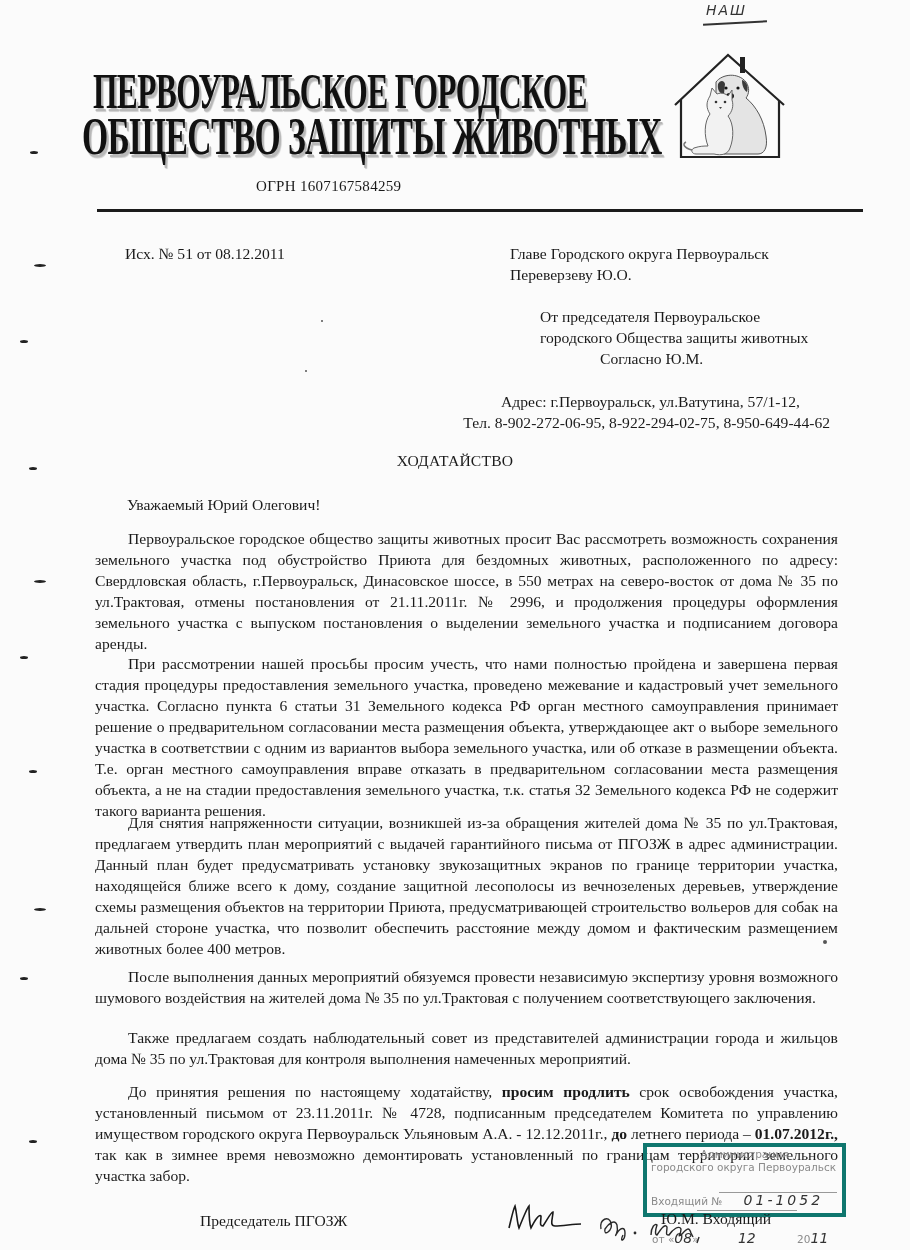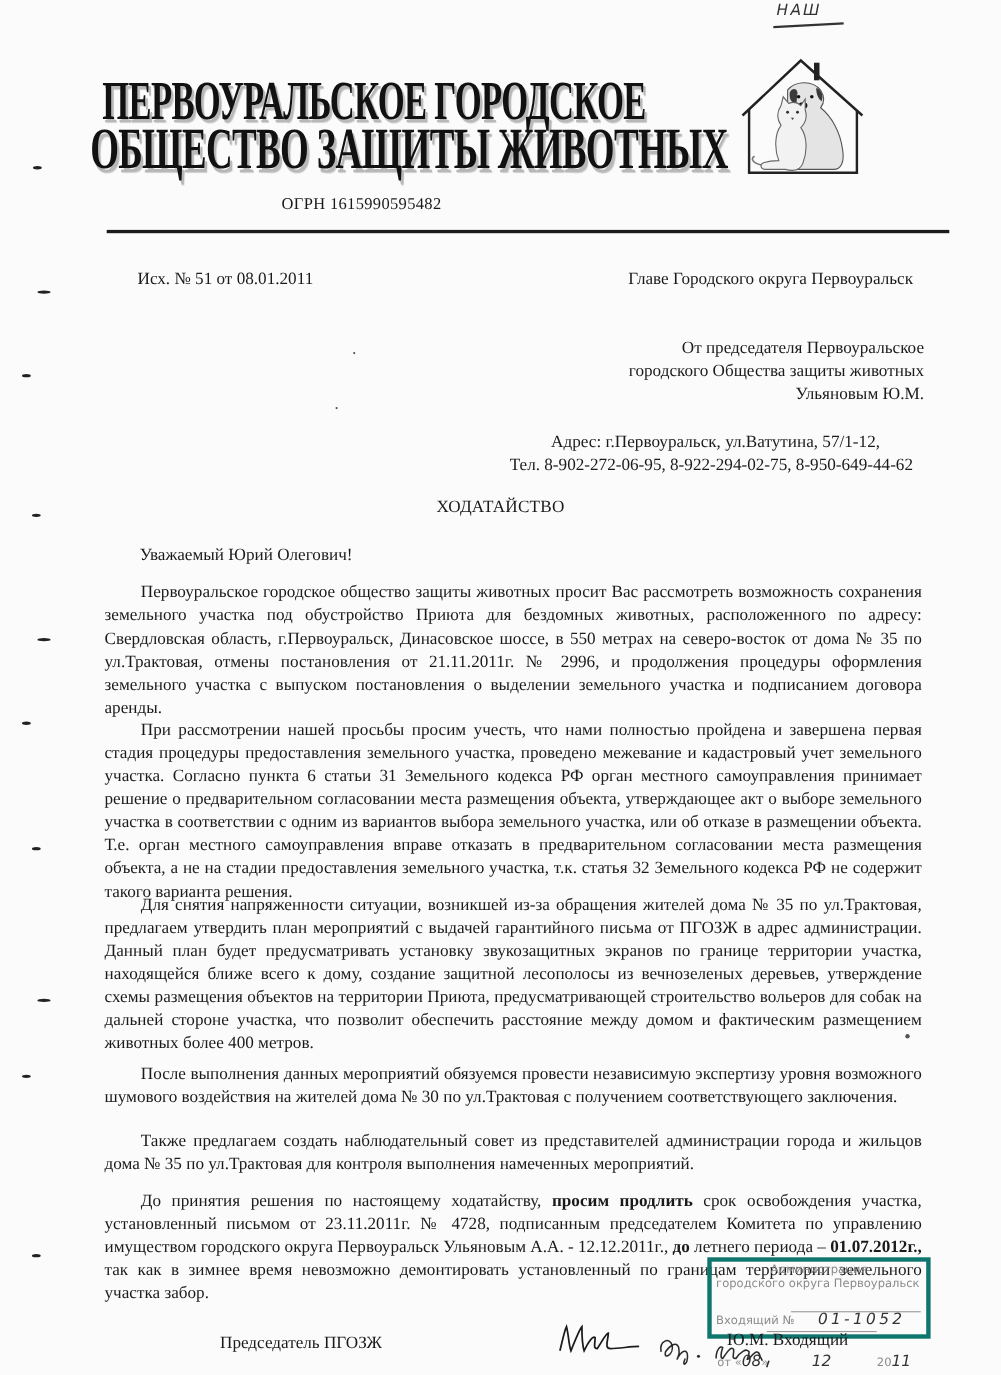--- a/index.html
+++ b/index.html
@@ -22,21 +22,21 @@
   .t1 { left:93px; top:62px; font-size:50px; transform:scaleX(0.63); letter-spacing:-1px; }
   .t2 { left:82px; top:106px; font-size:53px; transform:scaleX(0.635); letter-spacing:-1px; }
   .ogrn { left:256px; top:178px; font-size:15px; letter-spacing:0.3px; }
   .rule { left:97px; top:209px; width:766px; height:3px; background:#1b1b1b; }
 
   .logo { left:672px; top:50px; width:115px; height:112px; }
 
   
   .txt { font-size:15.6px; line-height:21px; }
   .outgoing { left:125px; top:243px; }
-  .addr { position:absolute; text-align:right; font-size:15.6px; line-height:21px; }
+  .addr { position:absolute; text-align:left; font-size:15.6px; line-height:21px; }
   .addr-to { left:510px; top:243px; width:320px; }
   .addr-from { left:540px; top:306px; width:300px; }
   .addr-contacts { left:420px; top:391px; width:410px; text-align:right; }
   .doc-title { left:0; width:910px; top:452px; text-align:center; font-size:15.6px; letter-spacing:0.2px; }
   .greeting { left:127px; top:496px; font-size:15.6px; }
 
   .para { position:absolute; left:95px; width:743px; font-size:15.6px; line-height:21px;
           text-align:justify; text-indent:33px; transform-origin:left top; }
   .p1 { top:528px; }
   .p2 { top:653px; }
@@ -75,21 +75,21 @@
 <div class="mark" style="left:29px;top:770px;width:8px;"></div>
 <div class="mark" style="left:34px;top:908px;width:12px;"></div>
 <div class="mark" style="left:20px;top:977px;width:8px;"></div>
 <div class="mark" style="left:29px;top:1140px;width:8px;"></div>
 
 <div class="abs hand-note">НАШ</div>
 <div class="abs hand-note-underline"></div>
 
 <div class="title-line t1">ПЕРВОУРАЛЬСКОЕ ГОРОДСКОЕ</div>
 <div class="title-line t2">ОБЩЕСТВО ЗАЩИТЫ ЖИВОТНЫХ</div>
-<div class="abs ogrn">ОГРН  1615990595482</div>
+<div class="abs ogrn">ОГРН  1607167584259</div>
 <div class="abs rule"></div>
 
 <svg class="abs logo" viewBox="0 0 115 112">
 
   <rect x="68" y="7" width="5" height="16" fill="#222"></rect>
 
   <polyline points="3,55 56,5 112,55" fill="none" stroke="#222" stroke-width="2.2"></polyline>
 
   <polyline points="9,50 9,107 107,107 107,50" fill="none" stroke="#222" stroke-width="2.2"></polyline>
 
@@ -100,44 +100,45 @@
   <ellipse cx="66" cy="38" rx="1.6" ry="1.6" fill="#111"></ellipse>
   <ellipse cx="54" cy="38" rx="1.6" ry="1.6" fill="#111"></ellipse>
 
   <path d="M38,46 L40,38 L45,44 C50,42 54,44 56,46 L60,40 L60,50 C62,56 60,62 56,66 C62,74 62,88 58,98 C56,104 50,106 42,104 L24,104 C20,104 18,100 22,98 C28,96 32,96 36,96 C32,86 32,72 38,64 C34,58 34,52 38,46 Z" fill="#f2f2f2" stroke="#666" stroke-width="1"></path>
   <circle cx="44" cy="52" r="1.3" fill="#333"></circle>
   <circle cx="53" cy="52" r="1.3" fill="#333"></circle>
   <path d="M47,57 L50,57 L48.5,59 Z" fill="#444"></path>
   <path d="M20,100 C12,98 10,94 14,92" fill="none" stroke="#777" stroke-width="1.5"></path>
 </svg>
 
-<div class="abs txt outgoing">Исх. № 51 от 08.01.2011</div>
+<div class="abs txt outgoing">Исх. № 51 от 08.12.2011</div>
 
 <div class="addr addr-to">
   <div>Главе Городского округа Первоуральск</div>
+  <div>Переверзеву Ю.О.</div>
 </div>
 
 <div class="addr addr-from">
   <div>От председателя Первоуральское</div>
   <div>городского Общества защиты животных</div>
-  <div style="padding-left:60px;">Ульяновым Ю.М.</div>
+  <div style="padding-left:60px;">Согласно Ю.М.</div>
 </div>
 
 <div class="addr addr-contacts">
   <div style="padding-right:30px;">Адрес: г.Первоуральск, ул.Ватутина, 57/1-12,</div>
   <div>Тел. 8-902-272-06-95, 8-922-294-02-75,  8-950-649-44-62</div>
 </div>
 
 <div class="abs doc-title">ХОДАТАЙСТВО</div>
 <div class="abs greeting">Уважаемый Юрий Олегович!</div>
 
 <div class="para p1">Первоуральское городское общество защиты животных просит Вас рассмотреть возможность сохранения земельного участка под обустройство Приюта для бездомных животных, расположенного по адресу: Свердловская область, г.Первоуральск, Динасовское шоссе, в 550 метрах на северо-восток от дома № 35 по ул.Трактовая, отмены постановления от 21.11.2011г. № 2996, и продолжения процедуры оформления земельного участка с выпуском постановления о выделении земельного участка и подписанием договора аренды.</div>
 <div class="para p2">При рассмотрении нашей просьбы просим учесть, что нами полностью пройдена и завершена первая стадия процедуры предоставления земельного участка, проведено межевание и кадастровый учет земельного участка. Согласно пункта 6 статьи 31 Земельного кодекса РФ орган местного самоуправления принимает решение о предварительном согласовании места размещения объекта, утверждающее акт о выборе земельного участка в соответствии с одним из вариантов выбора земельного участка, или об отказе в размещении объекта. Т.е. орган местного самоуправления вправе отказать в предварительном согласовании места размещения объекта, а не на стадии предоставления земельного участка, т.к. статья 32 Земельного кодекса РФ не содержит такого варианта решения.</div>
 <div class="para p3">Для снятия напряженности ситуации, возникшей из-за обращения жителей дома № 35 по ул.Трактовая, предлагаем утвердить план мероприятий с выдачей гарантийного письма от ПГОЗЖ в адрес администрации. Данный план будет предусматривать установку звукозащитных экранов по границе территории участка, находящейся ближе всего к дому, создание защитной лесополосы из вечнозеленых деревьев, утверждение схемы размещения объектов на территории Приюта, предусматривающей строительство вольеров для собак на дальней стороне участка, что позволит обеспечить расстояние между домом и фактическим размещением животных более 400 метров.</div>
-<div class="para p4">После выполнения данных мероприятий обязуемся провести независимую экспертизу уровня возможного шумового воздействия на жителей дома № 30 по ул.Трактовая с получением соответствующего заключения.</div>
+<div class="para p4">После выполнения данных мероприятий обязуемся провести независимую экспертизу уровня возможного шумового воздействия на жителей дома № 35 по ул.Трактовая с получением соответствующего заключения.</div>
 <div class="para p5">Также предлагаем создать наблюдательный совет из представителей администрации города и жильцов дома № 35 по ул.Трактовая для контроля выполнения намеченных мероприятий.</div>
 <div class="para p6"><span>До принятия решения по настоящему ходатайству, </span><b>просим продлить</b><span> срок освобождения участка, установленный письмом от 23.11.2011г. № 4728, подписанным председателем Комитета по управлению имуществом городского округа Первоуральск Ульяновым А.А. - 12.12.2011г., </span><b>до</b><span> летнего периода – </span><b>01.07.2012г.,</b><span> так как в зимнее время невозможно демонтировать установленный по границам территории земельного участка забор.</span></div>
 
 <div class="abs stamp">
   <div class="s-line1">Администрация</div>
   <div class="s-line2">городского округа Первоуральск</div>
   <div class="s-line3">
     <span>Входящий №</span>
     <span class="handnum" style="margin-left:18px;letter-spacing:3px;">01-1052</span>
   </div>

